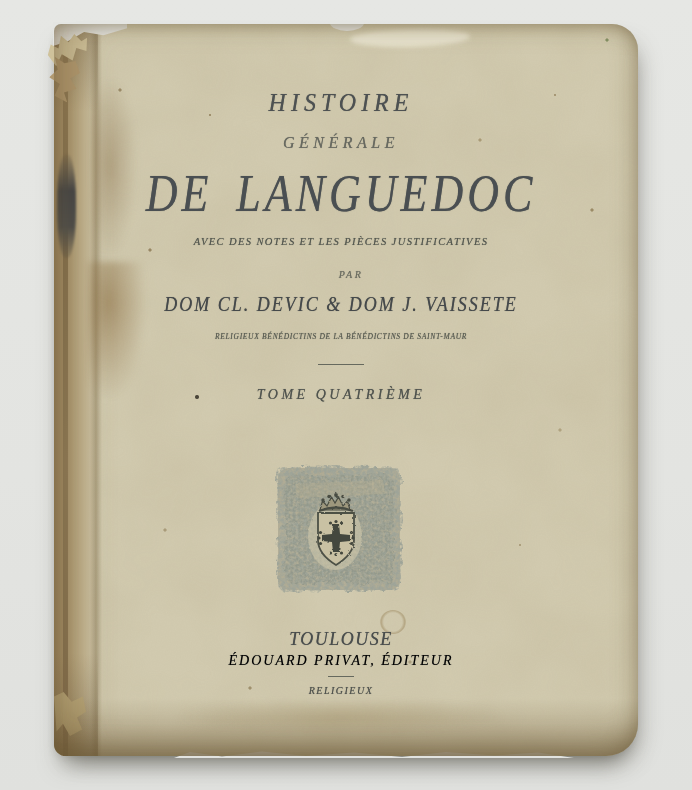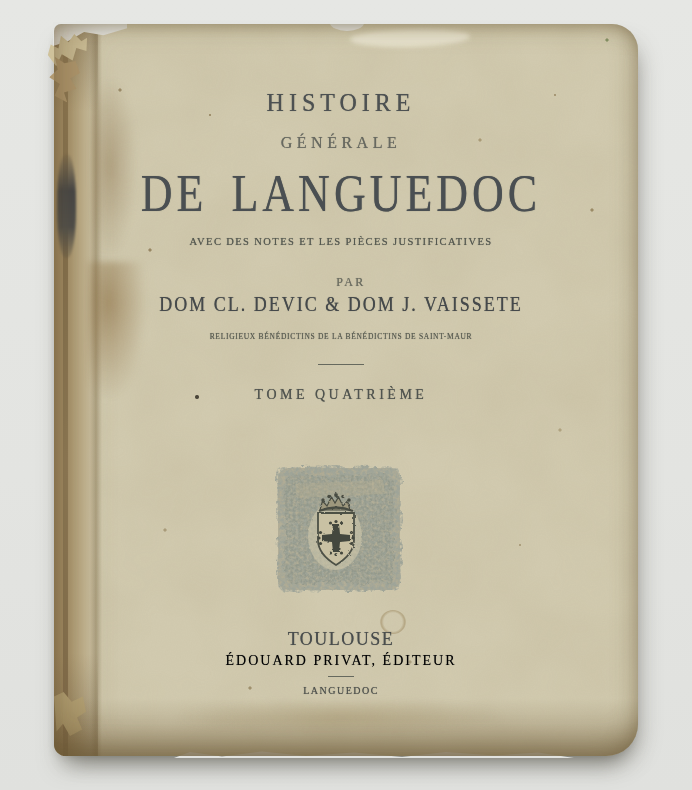--- a/index.html
+++ b/index.html
@@ -5,20 +5,21 @@
   html, body {
     margin: 0; padding: 0;
     width: 692px; height: 790px;
     overflow: hidden;
     font-family: "Liberation Serif", "DejaVu Serif", serif;
   }
   .scene {
     position: relative;
     width: 692px; height: 790px;
     background: linear-gradient(180deg, #e6e7e4 0%, #e3e4e1 60%, #e0e1de 100%);
+    font-style: italic;
   }
   
   .book {
     position: absolute;
     left: 54px; top: 24px;
     width: 584px; height: 732px;
     border-radius: 7px 26px 32px 12px;
     background:
       radial-gradient(ellipse 260px 160px at 62% 4%, rgba(228,222,202,.65), rgba(228,222,202,0) 70%),
       radial-gradient(ellipse 300px 280px at 52% 62%, rgba(214,207,184,.5), rgba(214,207,184,0) 75%),
@@ -174,21 +175,21 @@
     position: absolute;
     left: 287px;
     transform: translateX(-50%);
     white-space: nowrap;
     text-shadow: 0 0 .7px rgba(62,66,64,.75);
   }
   .l-title     { top: 64px;  font-size: 24px;   letter-spacing: 5px;   color: #4d5152; transform: translateX(-50%) scaleY(1.08); transform-origin: top center; }
   .l-subtitle  { top: 110px; font-size: 16px;   letter-spacing: 4.5px; color: #5d6059; opacity: .9; }
   .l-main      { top: 139px; font-size: 44px;   letter-spacing: 4px;   word-spacing: 9px; color: #4a4f52; transform: translateX(-50%) scaleY(1.2); transform-origin: top center; }
   .l-notes     { top: 212px; font-size: 10.5px; letter-spacing: 1.4px; color: #565a51; }
-  .l-par       { top: 251px; font-size: 12px;    letter-spacing: 2.5px; color: #5d6056; opacity: .85; padding-left: 20px; }
+  .l-par       { top: 245px; font-size: 10px;    letter-spacing: 2.5px; color: #5d6056; opacity: .85; padding-left: 20px; }
   .l-authors   { top: 269px; font-size: 18px;   letter-spacing: 2px;   color: #45494b; transform: translateX(-50%) scaleY(1.14); transform-origin: top center; }
   .l-congreg   { top: 308px; font-size: 7.5px;  letter-spacing: .7px;  color: #5d6054; }
   .l-volume    { top: 363px; font-size: 14px;   letter-spacing: 3.5px; color: #50544f; text-align: center; }
   .l-city      { top: 603px; font-size: 18px;   letter-spacing: 1.5px; color: #494d4d; transform: translateX(-50%) scaleY(1.1); transform-origin: top center; }
   .l-publisher { top: 629px; font-size: 14px;   letter-spacing: 2px;   color: #000000; }
   .l-year      { top: 661px; font-size: 10px;   letter-spacing: 1.5px; color: #50534e; }
   .rule {
     position: absolute;
     border-top: 1.5px solid rgba(84,88,80,.85);
     filter: blur(.2px);
@@ -245,21 +246,21 @@
       <div class="line l-main">DE LANGUEDOC</div>
       <div class="line l-notes">AVEC DES NOTES ET LES PIÈCES JUSTIFICATIVES</div>
       <div class="line l-par">PAR</div>
       <div class="line l-authors">DOM CL. DEVIC &amp; DOM J. VAISSETE</div>
       <div class="line l-congreg">RELIGIEUX BÉNÉDICTINS DE LA BÉNÉDICTINS DE SAINT-MAUR</div>
       <div class="rule r1"></div>
       <div class="line l-volume">TOME QUATRIÈME</div>
       <div class="line l-city">TOULOUSE</div>
       <div class="line l-publisher">ÉDOUARD PRIVAT, ÉDITEUR</div>
       <div class="rule r2"></div>
-      <div class="line l-year">LANGUEDOC</div>
+      <div class="line l-year">RELIGIEUX</div>
     </div>
 
     <svg class="emblem" width="130" height="134" viewBox="0 0 130 134">
       <defs>
         <filter id="foliage1" x="-15%" y="-15%" width="130%" height="130%">
           <feTurbulence type="fractalNoise" baseFrequency="0.09" numOctaves="2" seed="3" result="warp"></feTurbulence>
           <feDisplacementMap in="SourceGraphic" in2="warp" scale="10" result="shape"></feDisplacementMap>
           <feTurbulence type="fractalNoise" baseFrequency="0.28" numOctaves="4" seed="17" result="n"></feTurbulence>
           <feColorMatrix in="n" type="matrix" values="0 0 0 0 0.33  0 0 0 0 0.36  0 0 0 0 0.31  0 0 0 2.4 -0.62" result="tex"></feColorMatrix>
           <feComposite in="tex" in2="shape" operator="in"></feComposite>

